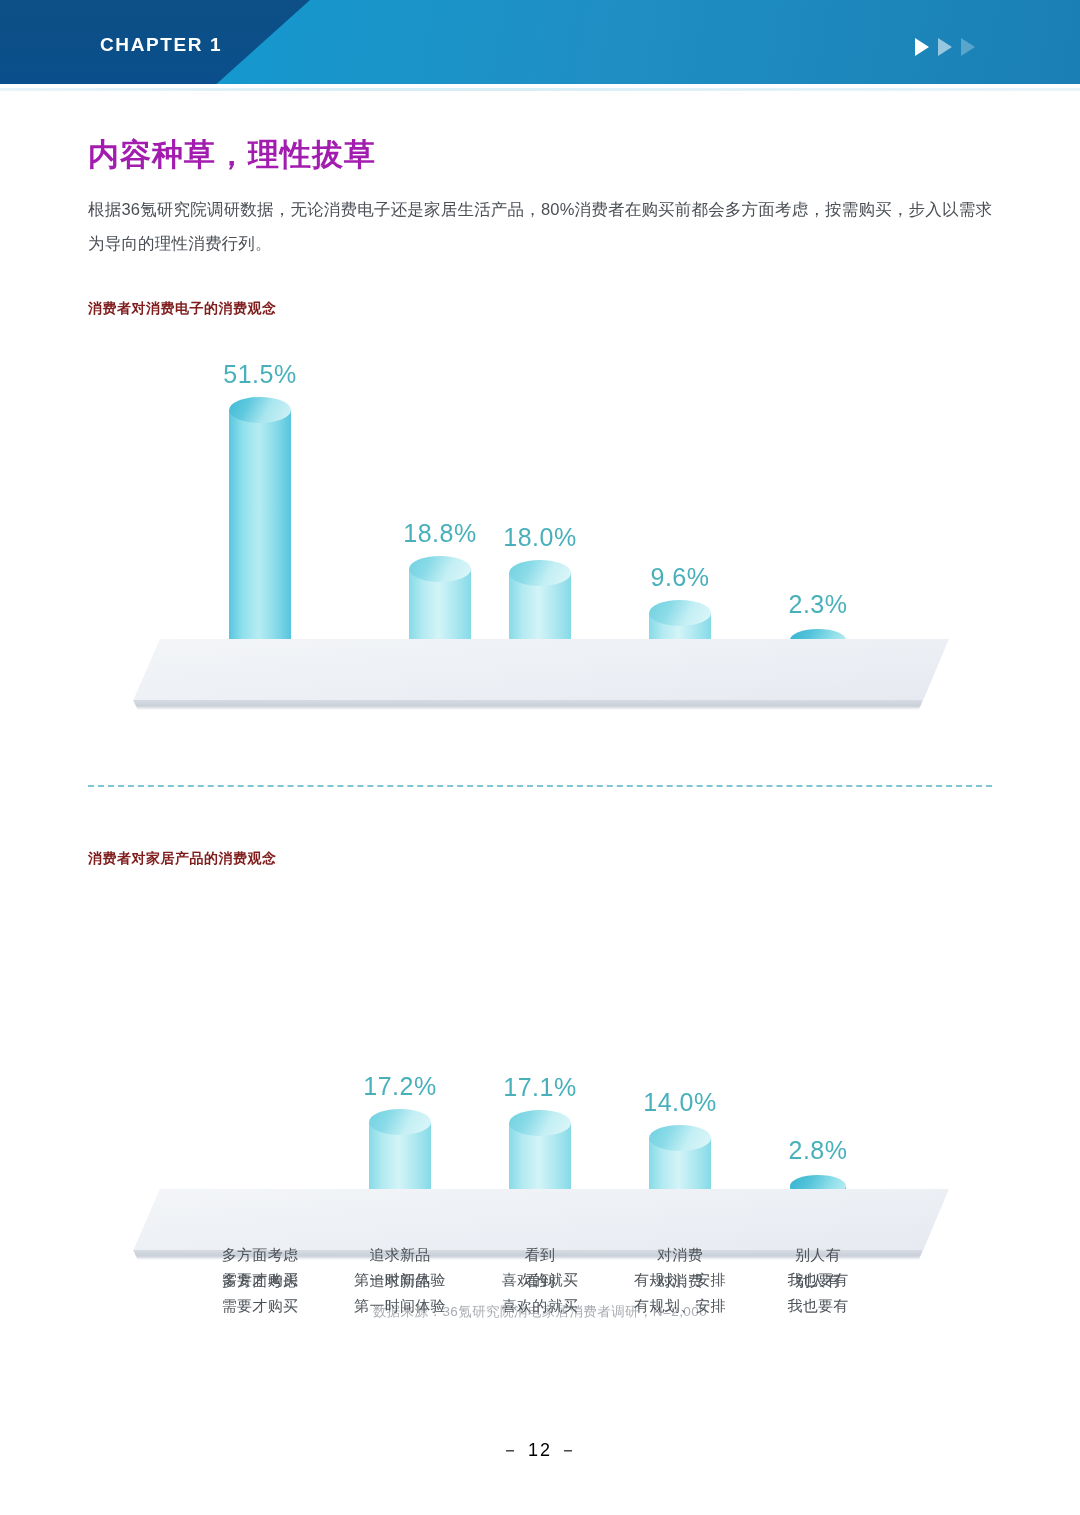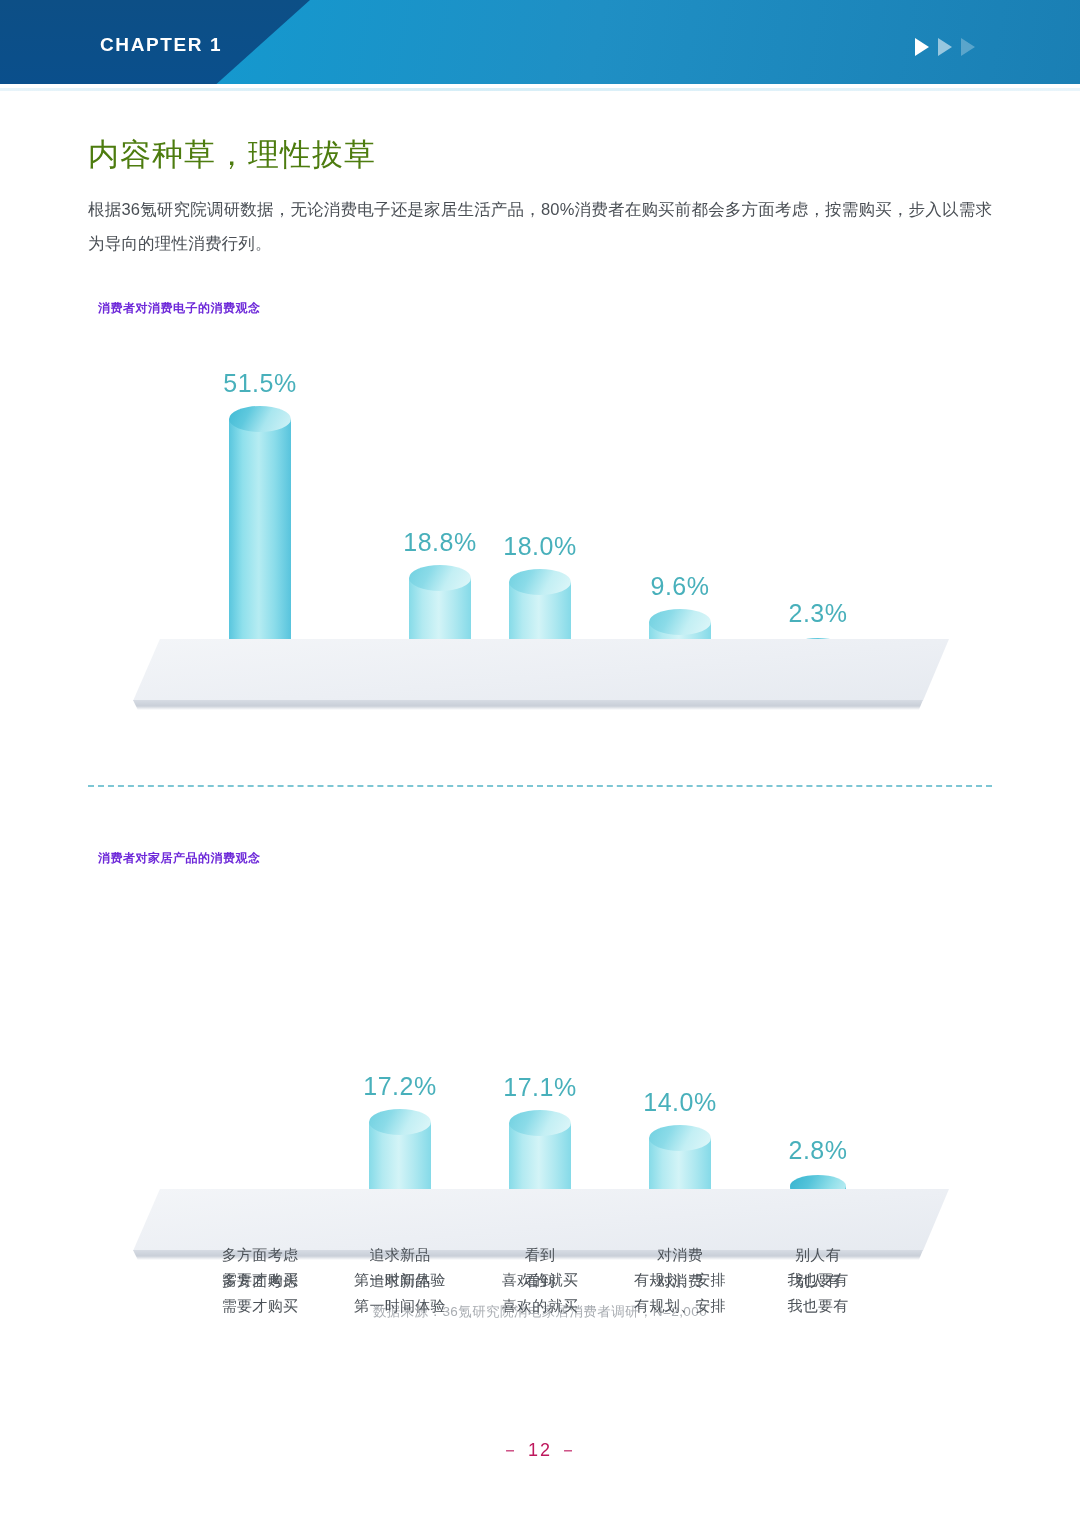--- a/index.html
+++ b/index.html
@@ -36,44 +36,44 @@
   .tri.a2{opacity:.55;}
   .tri.a3{opacity:.28;}
   .header-underline{
     position:absolute;left:0;top:88px;width:1080px;height:3px;
     background:linear-gradient(90deg,#e8f4fa 0%,#d6eef7 40%,#e9f5fb 100%);
   }
 
   
   .h1{
     position:absolute;left:88px;top:134px;
-    font-size:31px;font-weight:400;color:#4d7c0f;letter-spacing:1px;
+    font-size:31px;font-weight:700;color:#a21caf;letter-spacing:1px;
   }
   .lede{
     position:absolute;left:88px;top:192px;width:906px;
     font-size:16.5px;line-height:34px;color:#4a4f55;letter-spacing:.2px;
   }
   .sec-title{
-    position:absolute;left:98px;font-size:12px;font-weight:700;color:#6d28d9;letter-spacing:.5px;
+    position:absolute;left:88px;font-size:14px;font-weight:700;color:#7f1d1d;letter-spacing:.5px;
   }
   .sec-title.s1{top:300px;}
   .sec-title.s2{top:850px;}
 
   .divider{
     position:absolute;left:88px;top:785px;width:904px;height:0;
     border-top:2px dashed #7dc6d4;
   }
 
   .source{
     position:absolute;left:0;top:1303px;width:1080px;text-align:center;
     font-size:13.5px;color:#a9adb2;letter-spacing:.4px;
   }
   .pageno{
     position:absolute;left:0;top:1438px;width:1080px;text-align:center;
-    font-size:18px;color:#be185d;letter-spacing:2px;font-weight:400;
+    font-size:18px;color:#000000;letter-spacing:2px;font-weight:400;
   }
 
   
   .chart{position:absolute;left:0;width:1080px;}
   .chart.c1{top:340px;height:410px;}
   .chart.c2{top:905px;height:405px;}
 
   .plate{
     position:absolute;left:133px;width:816px;height:62px;
     background:linear-gradient(175deg,#f3f5f8 0%,#eceff4 55%,#e6eaf0 100%);
@@ -85,21 +85,21 @@
     background:linear-gradient(180deg,#d7dce4 0%,#c9cfd8 60%,#ffffff 100%);
     clip-path:polygon(0 0,96.8% 0,96.3% 100%,.6% 100%);
     filter:blur(.3px);
   }
   .chart.c1 .plate{top:299px;}
   .chart.c1 .plate-edge{top:360px;}
   .chart.c2 .plate{top:284px;}
   .chart.c2 .plate-edge{top:345px;}
 
   .bars{position:absolute;left:0;width:1080px;}
-  .chart.c1 .bars{top:13px;height:345px;}
+  .chart.c1 .bars{top:4px;height:345px;}
   .chart.c2 .bars{top:0;height:330px;}
 
   .bar-group{position:absolute;}
   .bar-val{
     position:absolute;left:50%;transform:translateX(-50%);
     white-space:nowrap;font-size:25px;color:#48b0bb;letter-spacing:.5px;
     font-family:"Liberation Sans",sans-serif;
   }
   .cyl{position:absolute;left:0;bottom:0;width:100%;}
   .cyl-body{

